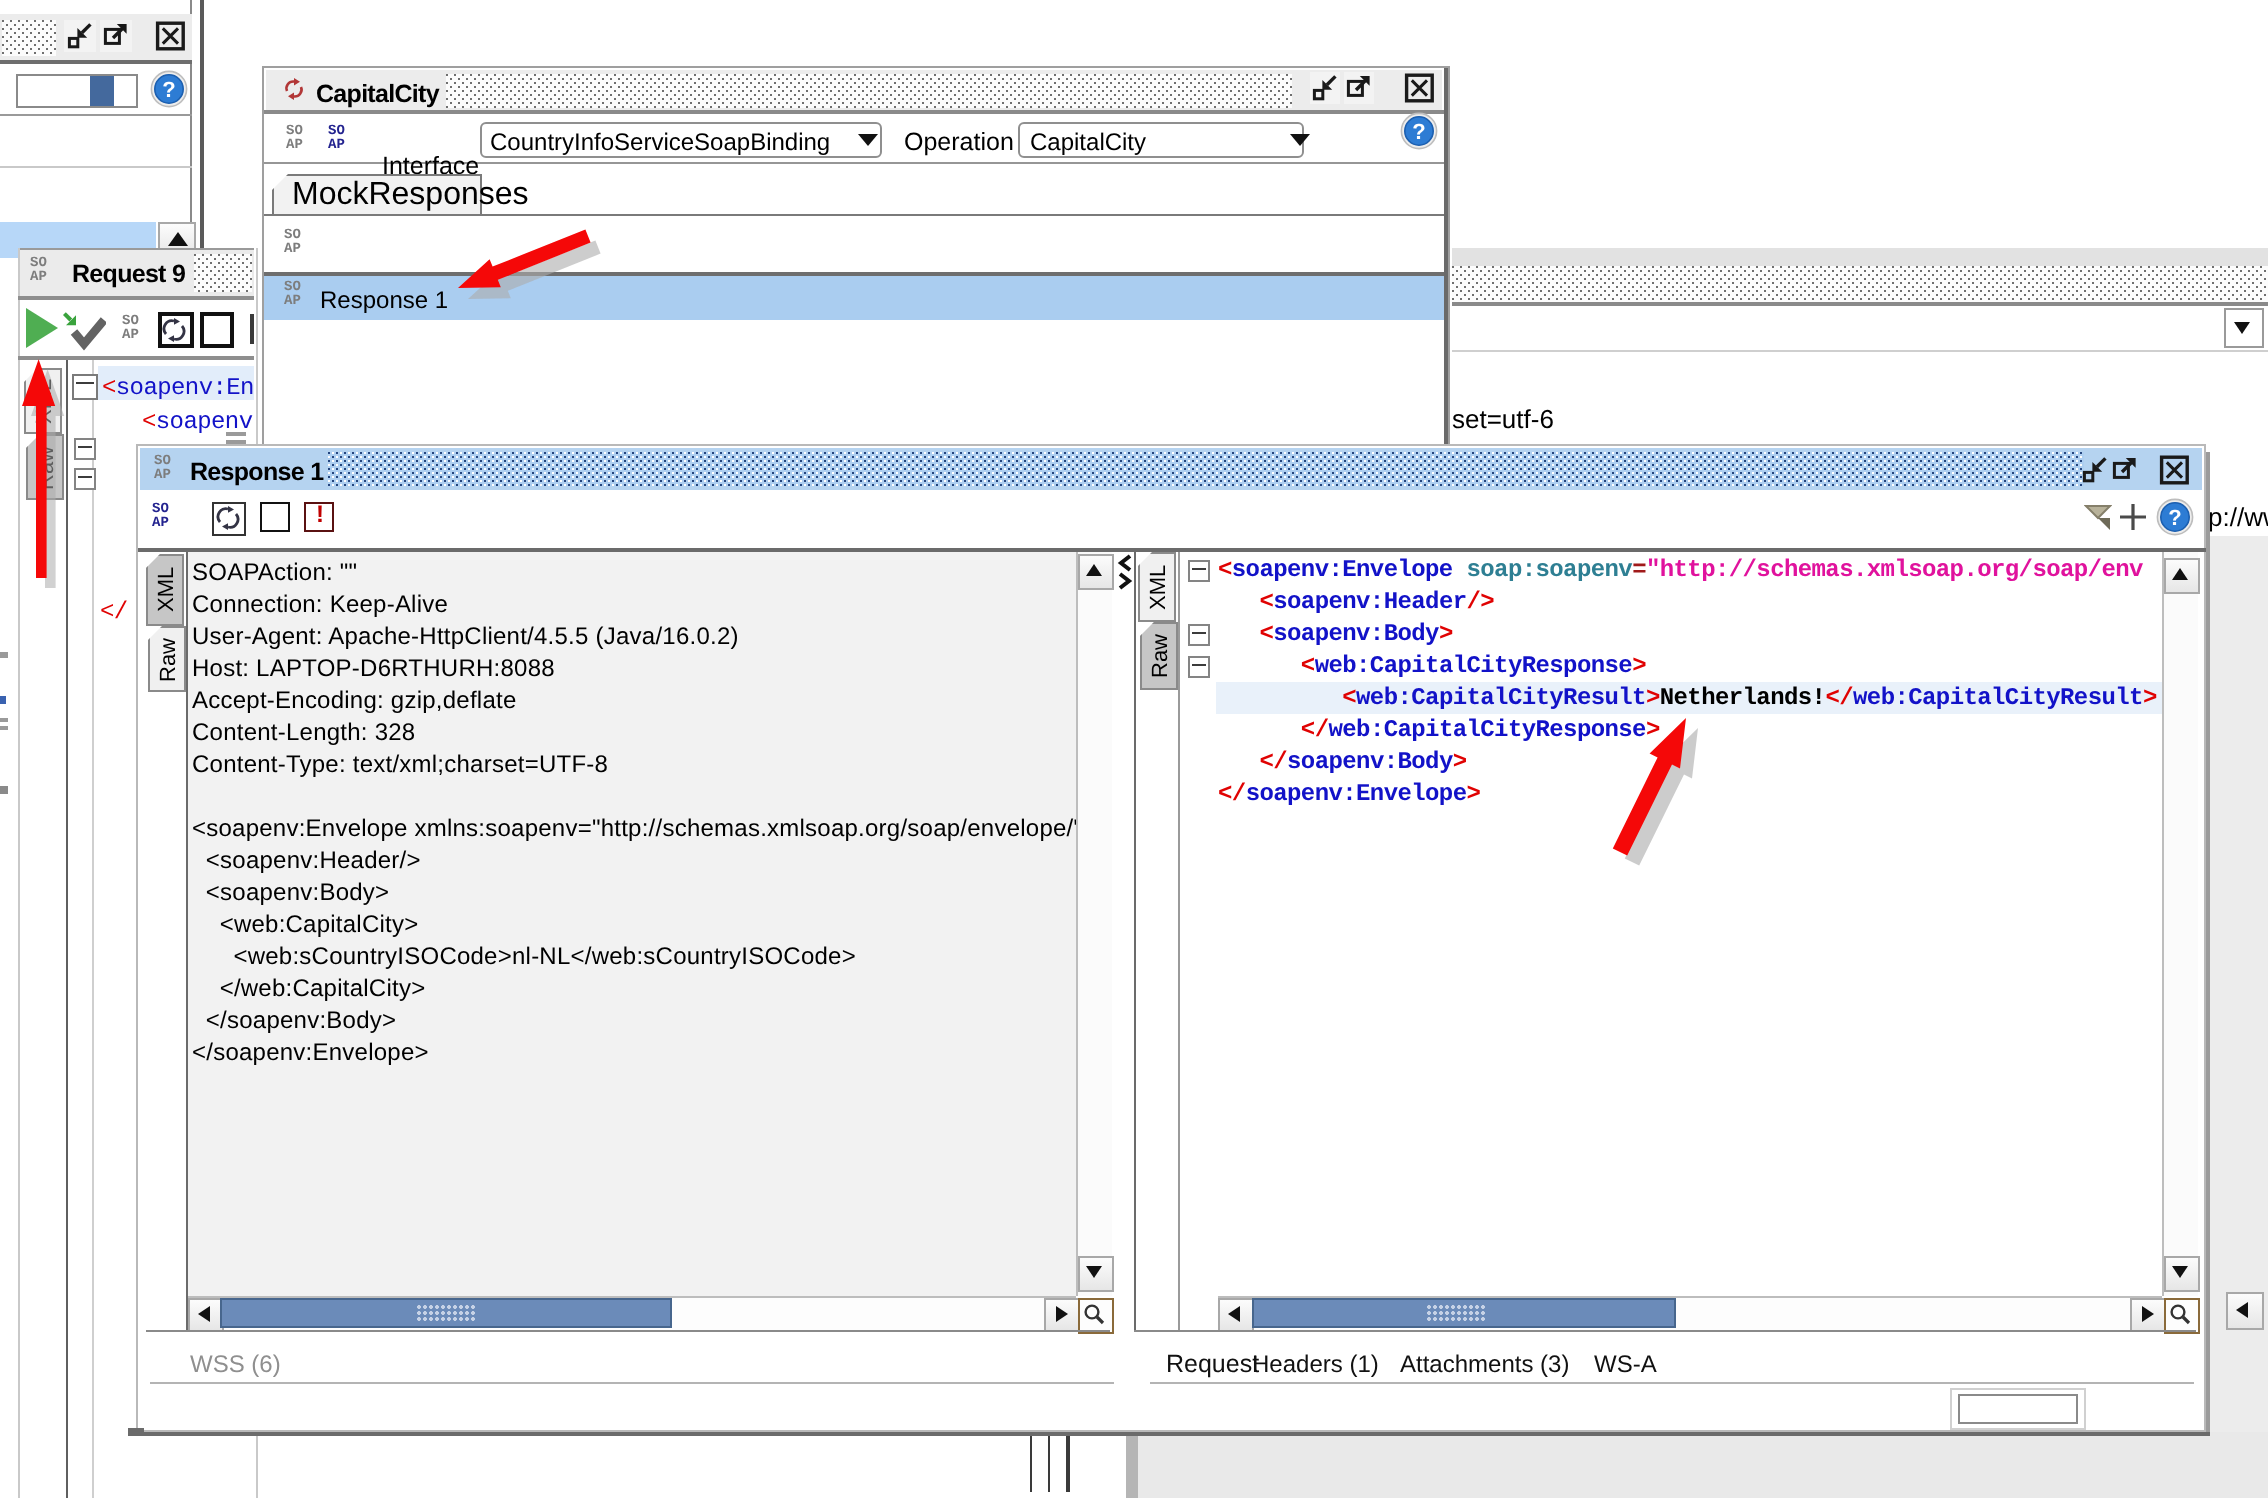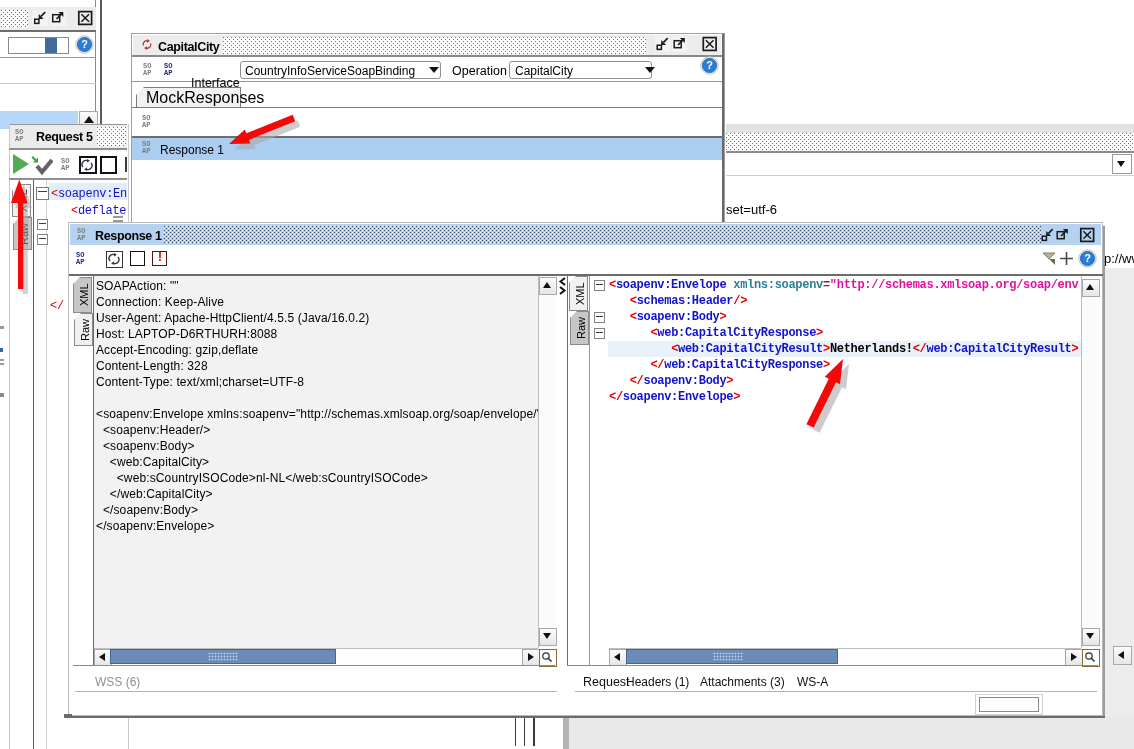--- a/index.html
+++ b/index.html
@@ -168,21 +168,21 @@
  <div class="soap" style="left:142px;top:141px;">SO
 AP</div>
  <div class="abs" style="left:160px;top:143px;font-size:12px;">Response 1</div>
 </div>
 
 <div id="req1">
  <div class="abs" style="left:9px;top:124px;width:118px;height:625px;background:#fff;border-left:1px solid #c9c9c9;border-right:1px solid #c9c9c9;"></div>
  <div class="abs" style="left:10px;top:124px;width:117px;height:24px;background:#ebebeb;border-top:1px solid #9a9a9a;"></div>
  <div class="soap" style="left:15px;top:129px;">SO
 AP</div>
- <div class="ttl" style="left:36px;top:130px;">Request 5</div>
+ <div class="ttl" style="left:36px;top:130px;">Request 9</div>
  <svg class="abs" style="left:97px;top:127px" width="29" height="19">
       <rect width="29" height="19" fill="url(#hg)"></rect>
     </svg>
  <div class="abs" style="left:9px;top:148px;width:118px;height:2px;background:#8e8e8e;"></div>
 
  <div class="tri" style="left:13px;top:154px;border-top:10px solid rgba(0,0,0,0);border-bottom:10px solid rgba(0,0,0,0);border-left:16px solid #4fae52;"></div>
  <svg class="abs" style="left:31px;top:152px" width="22" height="24" viewBox="0 0 22 24">
   <path d="M6 14 L11 20 L21 8" fill="none" stroke="#636363" stroke-width="4.2"></path>
   <path d="M1.2 4.8 L4.4 8" fill="none" stroke="#3aa33d" stroke-width="2"></path>
   <path d="M7 10.6 L7 5.6 L2 10.6 Z" fill="#3aa33d"></path>
@@ -207,21 +207,21 @@
       <span>Raw</span>
     </div>
 
  <div class="abs" style="left:33px;top:180px;width:1px;height:569px;background:#5f5f5f;"></div>
  <div class="abs" style="left:46px;top:180px;width:1px;height:569px;background:#cfcfcf;"></div>
  <div class="fold big" style="left:36px;top:187px;"></div>
  <div class="fold" style="left:37px;top:219px;"></div>
  <div class="fold" style="left:37px;top:234px;"></div>
  <div class="abs" style="left:49px;top:183px;width:78px;height:17px;background:#e2edfa;"></div>
  <div class="abs mono" style="left:51px;top:186px;font-weight:normal;"><span class="rd">&lt;</span><span class="bl">soapenv:En</span></div>
- <div class="abs mono" style="left:71px;top:203px;font-weight:normal;"><span class="rd">&lt;</span><span class="bl">deflate</span></div>
+ <div class="abs mono" style="left:71px;top:203px;font-weight:normal;"><span class="rd">&lt;</span><span class="bl">soapenv</span></div>
  <div class="abs mono" style="left:50px;top:298px;font-weight:normal;"><span class="rd">&lt;/</span></div>
  <div class="abs" style="left:113px;top:216px;width:10px;height:2px;background:#9a9a9a;"></div>
  <div class="abs" style="left:113px;top:220px;width:10px;height:2px;background:#9a9a9a;"></div>
 </div>
 
 <svg class="abs" style="left:5px;top:175px" width="42" height="125" viewBox="0 0 42 125">
  <path d="M14.3 4.6 L22.6 28 L18.3 28 L18.3 114 L13 114 L13 28 L6 28 Z" fill="#ababab" opacity="0.55" transform="translate(4.5,5)"></path>
  <path d="M14.3 4.6 L22.6 28 L18.3 28 L18.3 114 L13 114 L13 28 L6 28 Z" fill="#f50808"></path>
 </svg>
 
@@ -337,22 +337,22 @@
       </div>
  <div class="vtab" style="left:570px;top:311px;height:34px;background:#c6c6c6;clip-path:polygon(0 7px,7px 0,100% 0,100% 100%,0 100%);">
         <span>Raw</span>
       </div>
  <div class="abs" style="left:589px;top:276px;width:1px;height:390px;background:#9a9a9a;"></div>
  <div class="abs" style="left:590px;top:276px;width:491px;height:372px;background:#fff;overflow:hidden;"></div>
  <div class="fold" style="left:594px;top:280px;"></div>
  <div class="fold" style="left:594px;top:312px;"></div>
  <div class="fold" style="left:594px;top:328px;"></div>
  <div class="abs" style="left:608px;top:341px;width:473px;height:16px;background:#e9f1fa;"></div>
- <div class="abs mono" style="left:609px;top:277px;width:472px;height:130px;line-height:16px;overflow:hidden;"><span class="rd">&lt;</span><span class="bl">soapenv:Envelope</span> <span class="tl">xmlns:soapenv</span><span class="dr">=</span><span class="mg">"http://schemas.xmlsoap.org/soap/env</span>
-<span>   </span><span class="rd">&lt;</span><span class="bl">schemas:Header</span><span class="rd">/&gt;</span>
+ <div class="abs mono" style="left:609px;top:277px;width:472px;height:130px;line-height:16px;overflow:hidden;"><span class="rd">&lt;</span><span class="bl">soapenv:Envelope</span> <span class="tl">soap:soapenv</span><span class="dr">=</span><span class="mg">"http://schemas.xmlsoap.org/soap/env</span>
+<span>   </span><span class="rd">&lt;</span><span class="bl">soapenv:Header</span><span class="rd">/&gt;</span>
 <span>   </span><span class="rd">&lt;</span><span class="bl">soapenv:Body</span><span class="rd">&gt;</span>
 <span>      </span><span class="rd">&lt;</span><span class="bl">web:CapitalCityResponse</span><span class="rd">&gt;</span>
 <span>         </span><span class="rd">&lt;</span><span class="bl">web:CapitalCityResult</span><span class="rd">&gt;</span>Netherlands!<span class="rd">&lt;/</span><span class="bl">web:CapitalCityResult</span><span class="rd">&gt;</span>
 <span>      </span><span class="rd">&lt;/</span><span class="bl">web:CapitalCityResponse</span><span class="rd">&gt;</span>
 <span>   </span><span class="rd">&lt;/</span><span class="bl">soapenv:Body</span><span class="rd">&gt;</span>
 <span class="rd">&lt;/</span><span class="bl">soapenv:Envelope</span><span class="rd">&gt;</span></div>
  
  <div class="abs" style="left:1081px;top:276px;width:17px;height:372px;border-left:1px solid #bdbdbd;background:#fbfbfb;"></div>
  <div class="sbtn" style="left:1082px;top:279px;width:16px;height:16px;"></div>
  <div class="tri" style="left:1086px;top:284px;border-left:4.5px solid rgba(0,0,0,0);border-right:4.5px solid rgba(0,0,0,0);border-bottom:6px solid #111;"></div>

